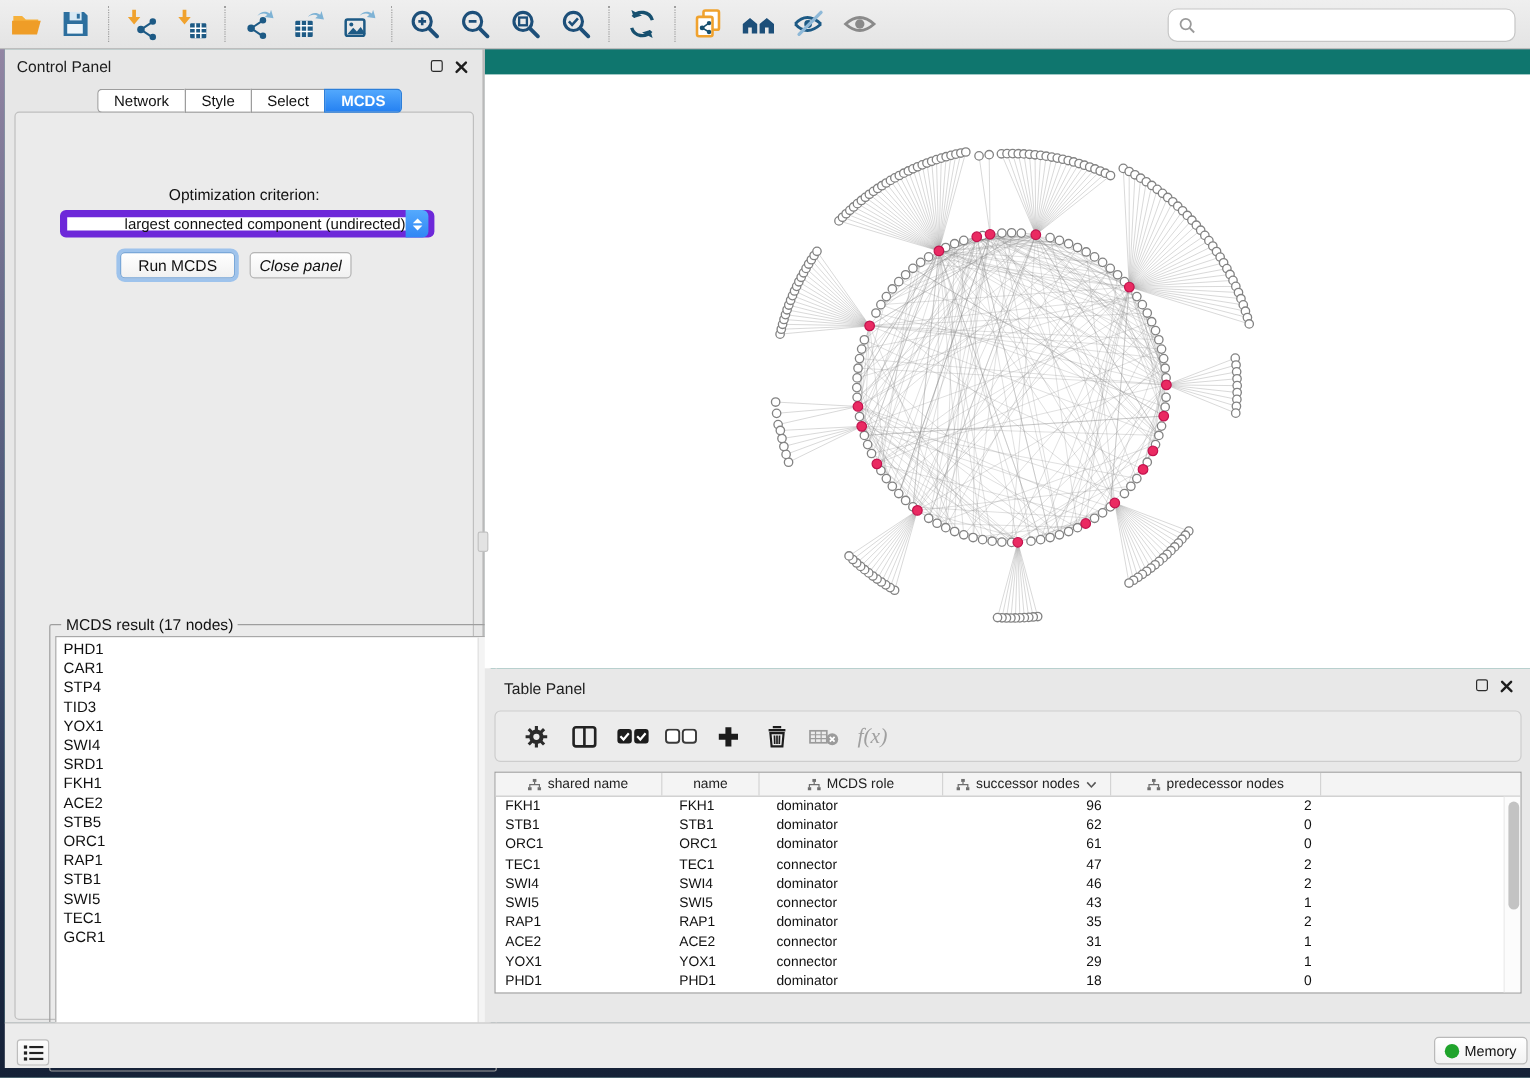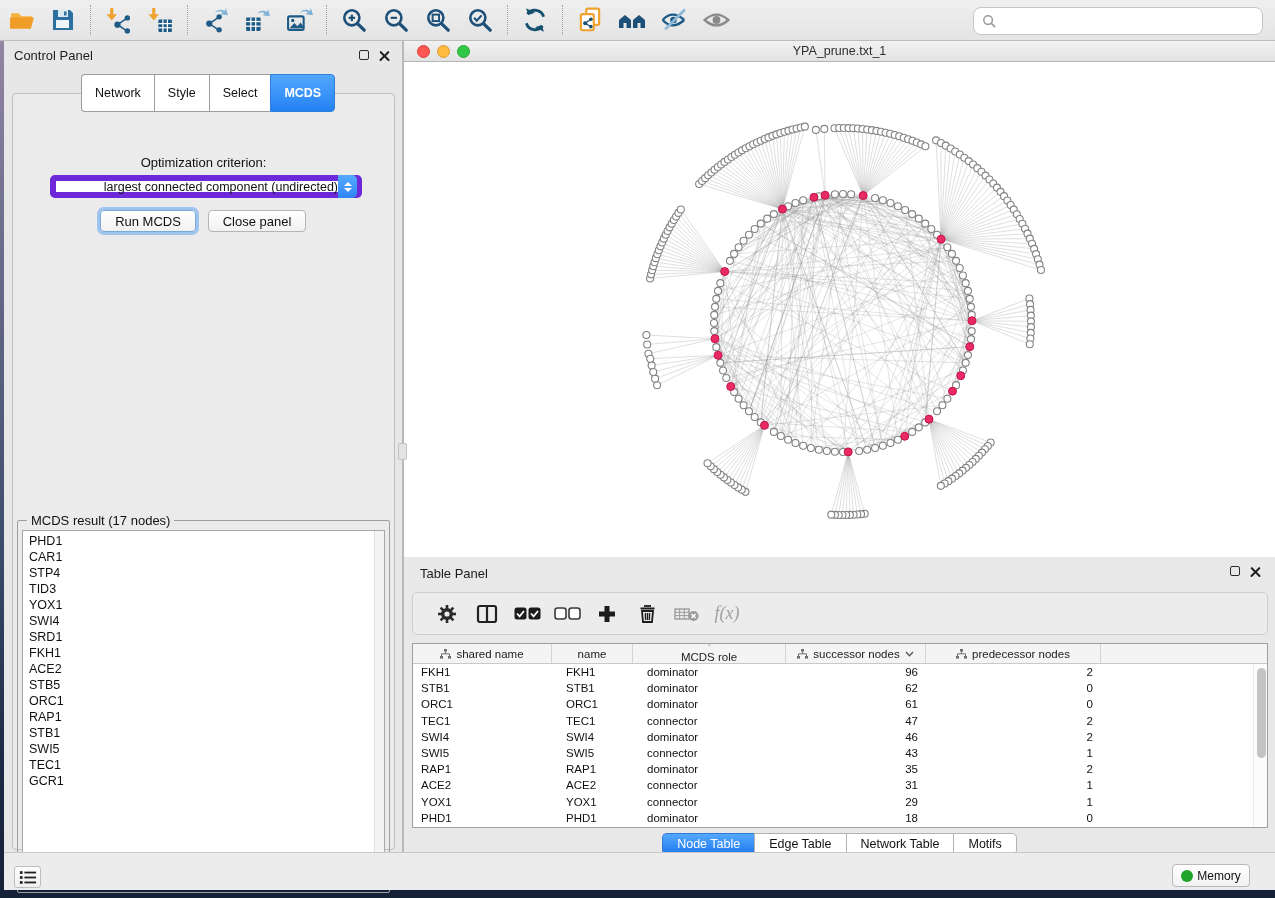--- a/index.html
+++ b/index.html
@@ -27,42 +27,42 @@
   .cp-header { position:absolute; left:10px; top:7px; font-size:13px; color:#1d1d1d; }
   .panel-icons { position:absolute; top:9px; display:flex; gap:10px; }
   .cp-icons { right:12px; }
   .float-box { width:10px; height:10px; border:1.6px solid #2b2b2b; border-radius:2px; }
   .close-x { width:11px; height:11px; position:relative; }
   .close-x:before,.close-x:after { content:""; position:absolute; left:-1px; top:4.5px; width:13px; height:2.4px;
     background:#1e1e1e; border-radius:1px; }
   .close-x:before{ transform:rotate(45deg);} .close-x:after{ transform:rotate(-45deg);}
 
   .cp-tabs { position:absolute; left:77px; top:33px; display:flex; height:20px; z-index:3; }
-  .cp-tab { padding:18px 13px; background:#fff; border:1px solid #9d9d9d; border-right:none;
+  .cp-tab { padding:0 13px; background:#fff; border:1px solid #9d9d9d; border-right:none;
     font-size:12.5px; display:flex; align-items:center; color:#111; }
   .cp-tab:first-child { border-radius:4px 0 0 4px; }
   .cp-tab:last-child { border-right:1px solid #9d9d9d; border-radius:0 4px 4px 0; }
   .cp-tab.active { background:linear-gradient(#52a8fd,#2581f2); color:#fff; border-color:#2d7fd9;font-weight:bold; }
 
   .cp-body { position:absolute; left:8px; top:52px; width:383px; height:757px;
     background:#ebebeb; border:1px solid #bfbfbf; border-radius:4px; }
   .opt-label { position:absolute; left:0; top:61px; width:100%; text-align:center; font-size:13px; color:#111; }
   .opt-select { position:absolute; left:37px; top:81px; width:312px; height:23px; background:#fff;
     border:6px solid #6d28d9; border-radius:5px; display:flex; align-items:center;text-align:right; }
   .opt-select .val { flex:1; font-size:12.5px; padding-left:8px; color:#111; white-space:nowrap; }
   .stepper { width:19px; height:23px; margin-right:-1px; background:linear-gradient(#55aafd,#2f86f5);
     border-radius:0 5px 5px 0; display:flex; flex-direction:column; align-items:center; justify-content:center; gap:2px; }
   .stepper i { width:0; height:0; border-left:4px solid transparent; border-right:4px solid transparent; }
   .stepper .up { border-bottom:4.5px solid #fff; } .stepper .dn { border-top:4.5px solid #fff; }
   .btn { position:absolute; height:22px; background:linear-gradient(#ffffff,#f1f1f1); border:1px solid #b5b5b5;
     border-radius:4px; font-size:13px; color:#111; display:flex; align-items:center; justify-content:center; }
   .btn-run { left:87px; top:116px; width:96px; box-shadow:0 0 0 3px rgba(106,168,236,.6); border-color:#7aa8d9; }
-  .btn-close { left:195px; top:116px; width:98px; }
-
-  .mcds-group { position:absolute; left:4px; top:426px; width:373px; height:373px;
+  .btn-close { left:195px; top:116px; width:85px;font-style:italic; }
+
+  .mcds-group { position:absolute; left:28px; top:426px; width:373px; height:373px;
     border:1px solid #9e9e9e; border-radius:2px; }
   .mcds-legend { position:absolute; left:9px; top:-8px; background:#ebebeb; padding:0 4px; font-size:13px; color:#111; }
   .mcds-list { position:absolute; left:4px; top:9px; right:4px; bottom:4px; background:#fff;
     border:1px solid #a8a8a8; overflow:hidden; }
   .mcds-scroll { position:absolute; right:0; top:0; bottom:0; width:10px; background:#f4f4f4; border-left:1px solid #e0e0e0; }
   .mcds-item { font-size:12.5px; line-height:16px; padding-left:6px; color:#111; }
   .mcds-item:first-child { margin-top:2px; }
 
   
   .net-titlebar { position:absolute; left:400px; top:0; width:871px; height:21px;
@@ -105,21 +105,21 @@
     display:flex; align-items:center; color:#111; }
   .b-tab:first-child { border-radius:5px 0 0 5px; }
   .b-tab:last-child { border-right:1px solid #b3b3b3; border-radius:0 5px 5px 0; }
   .b-tab.active { background:linear-gradient(#54a9fd,#1f7af0); color:#fff; border-color:#2e7cd8; }
 
   
   .statusbar { position:absolute; left:4px; top:852px; width:1271px; height:38px; background:#ececec;
     border-top:1px solid #c8c8c8; }
   .sb-list-btn { position:absolute; left:10px; top:13px; width:27px; height:22px; background:linear-gradient(#fdfdfd,#f0f0f0);
     border:1px solid #bdbdbd; border-radius:3px; display:flex; align-items:center; justify-content:center; }
-  .sb-mem-btn { position:absolute; right:25px; top:11px; width:78px; height:23px; background:linear-gradient(#ffffff,#f2f2f2);
+  .sb-mem-btn { position:absolute; right:2px; top:11px; width:78px; height:23px; background:linear-gradient(#ffffff,#f2f2f2);
     border:1px solid #b9b9b9; border-radius:4px; display:flex; align-items:center; justify-content:center; gap:4px;
     font-size:12px; color:#111;text-align:right; }
   .mem-dot { width:12px; height:12px; border-radius:50%; }
 </style>
 </head>
 <body>
 
 <div class="toolbar">
   <div class="tb-btn">
     <svg width="27" height="27" viewBox="0 0 26 26">
@@ -324,28 +324,20 @@
               <div class="mcds-item">SWI5</div>
               <div class="mcds-item">TEC1</div>
               <div class="mcds-item">GCR1</div>
             </div>
           <div class="mcds-scroll"></div>
         </div>
       </div>
     </div>
   </div>
 
-  <div class="net-titlebar">
-    <div class="traffic">
-      <div class="light" style="background:#fc5753;border:.5px solid #df3e38;"></div>
-      <div class="light" style="background:#fdbc40;border:.5px solid #de9b2d;"></div>
-      <div class="light" style="background:#33c748;border:.5px solid #27a436;"></div>
-    </div>
-    <div class="net-title">YPA_prune.txt_1</div>
-  </div>
   <svg class="net-canvas" id="netsvg" viewBox="0 0 871 495">
       <line x1="378.4381684006201" y1="147.09976052119842" x2="447.0999770192815" y2="132.25455203275297" class="chord"></line>
       <line x1="378.4381684006201" y1="147.09976052119842" x2="514.824297545729" y2="156.63680772563177" class="chord"></line>
       <line x1="378.4381684006201" y1="147.09976052119842" x2="319.05883332041554" y2="308.48806729632344" class="chord"></line>
       <line x1="378.4381684006201" y1="147.09976052119842" x2="350.6934233351991" y2="166.96304706263794" class="chord"></line>
       <line x1="378.4381684006201" y1="147.09976052119842" x2="521.227694677581" y2="360.3962083180768" class="chord"></line>
       <line x1="378.4381684006201" y1="147.09976052119842" x2="310.25455203275294" y2="252.90002298071857" class="chord"></line>
       <line x1="378.4381684006201" y1="147.09976052119842" x2="310" y2="261" class="chord"></line>
       <line x1="378.4381684006201" y1="147.09976052119842" x2="567.7454479672471" y2="252.90002298071857" class="chord"></line>
       <line x1="378.4381684006201" y1="147.09976052119842" x2="312.28494465599914" y2="285.1721895815585" class="chord"></line>
@@ -1132,21 +1124,21 @@
               </g>
               <g stroke="#6e6e6e" stroke-width="1" fill="none">
                 <path d="M5.5 2.6v2.2M1.5 7V4.8h8V7"></path>
               </g>
             </svg>
             <span>shared name</span>
           </div>
           <div class="th" style="width: 81px;">
             <span>name</span>
           </div>
-          <div class="th" style="width: 153px; flex-direction: column;">
+          <div class="th" style="width: 153px;">
             <svg width="11" height="10" viewBox="0 0 11 10">
               <g fill="#6e6e6e">
                 <rect x="4" y="0" width="3" height="2.6"></rect>
                 <rect x="0" y="7" width="3" height="2.6"></rect>
                 <rect x="8" y="7" width="3" height="2.6"></rect>
               </g>
               <g stroke="#6e6e6e" stroke-width="1" fill="none">
                 <path d="M5.5 2.6v2.2M1.5 7V4.8h8V7"></path>
               </g>
             </svg>
@@ -1252,26 +1244,20 @@
             <div class="td left2" style="width: 153px;">dominator</div>
             <div class="td right" style="width: 140px;">18</div>
             <div class="td right" style="width: 175px;">0</div>
           </div>
         </div>
       <div class="tscroll">
           <div class="tthumb"></div>
         </div>
     </div>
 
-    <div class="bottom-tabs">
-        <div class="b-tab active">Node Table</div>
-        <div class="b-tab">Edge Table</div>
-        <div class="b-tab">Network Table</div>
-        <div class="b-tab">Motifs</div>
-      </div>
   </div>
 </div>
 
 <div class="statusbar">
   <div class="sb-list-btn">
     <svg width="18" height="15" viewBox="0 0 20 16">
       <g fill="#222">
         <rect x="1" y="1" width="3" height="3"></rect>
           <rect x="6" y="1.5" width="13" height="2"></rect>
         <rect x="1" y="6.5" width="3" height="3"></rect>

